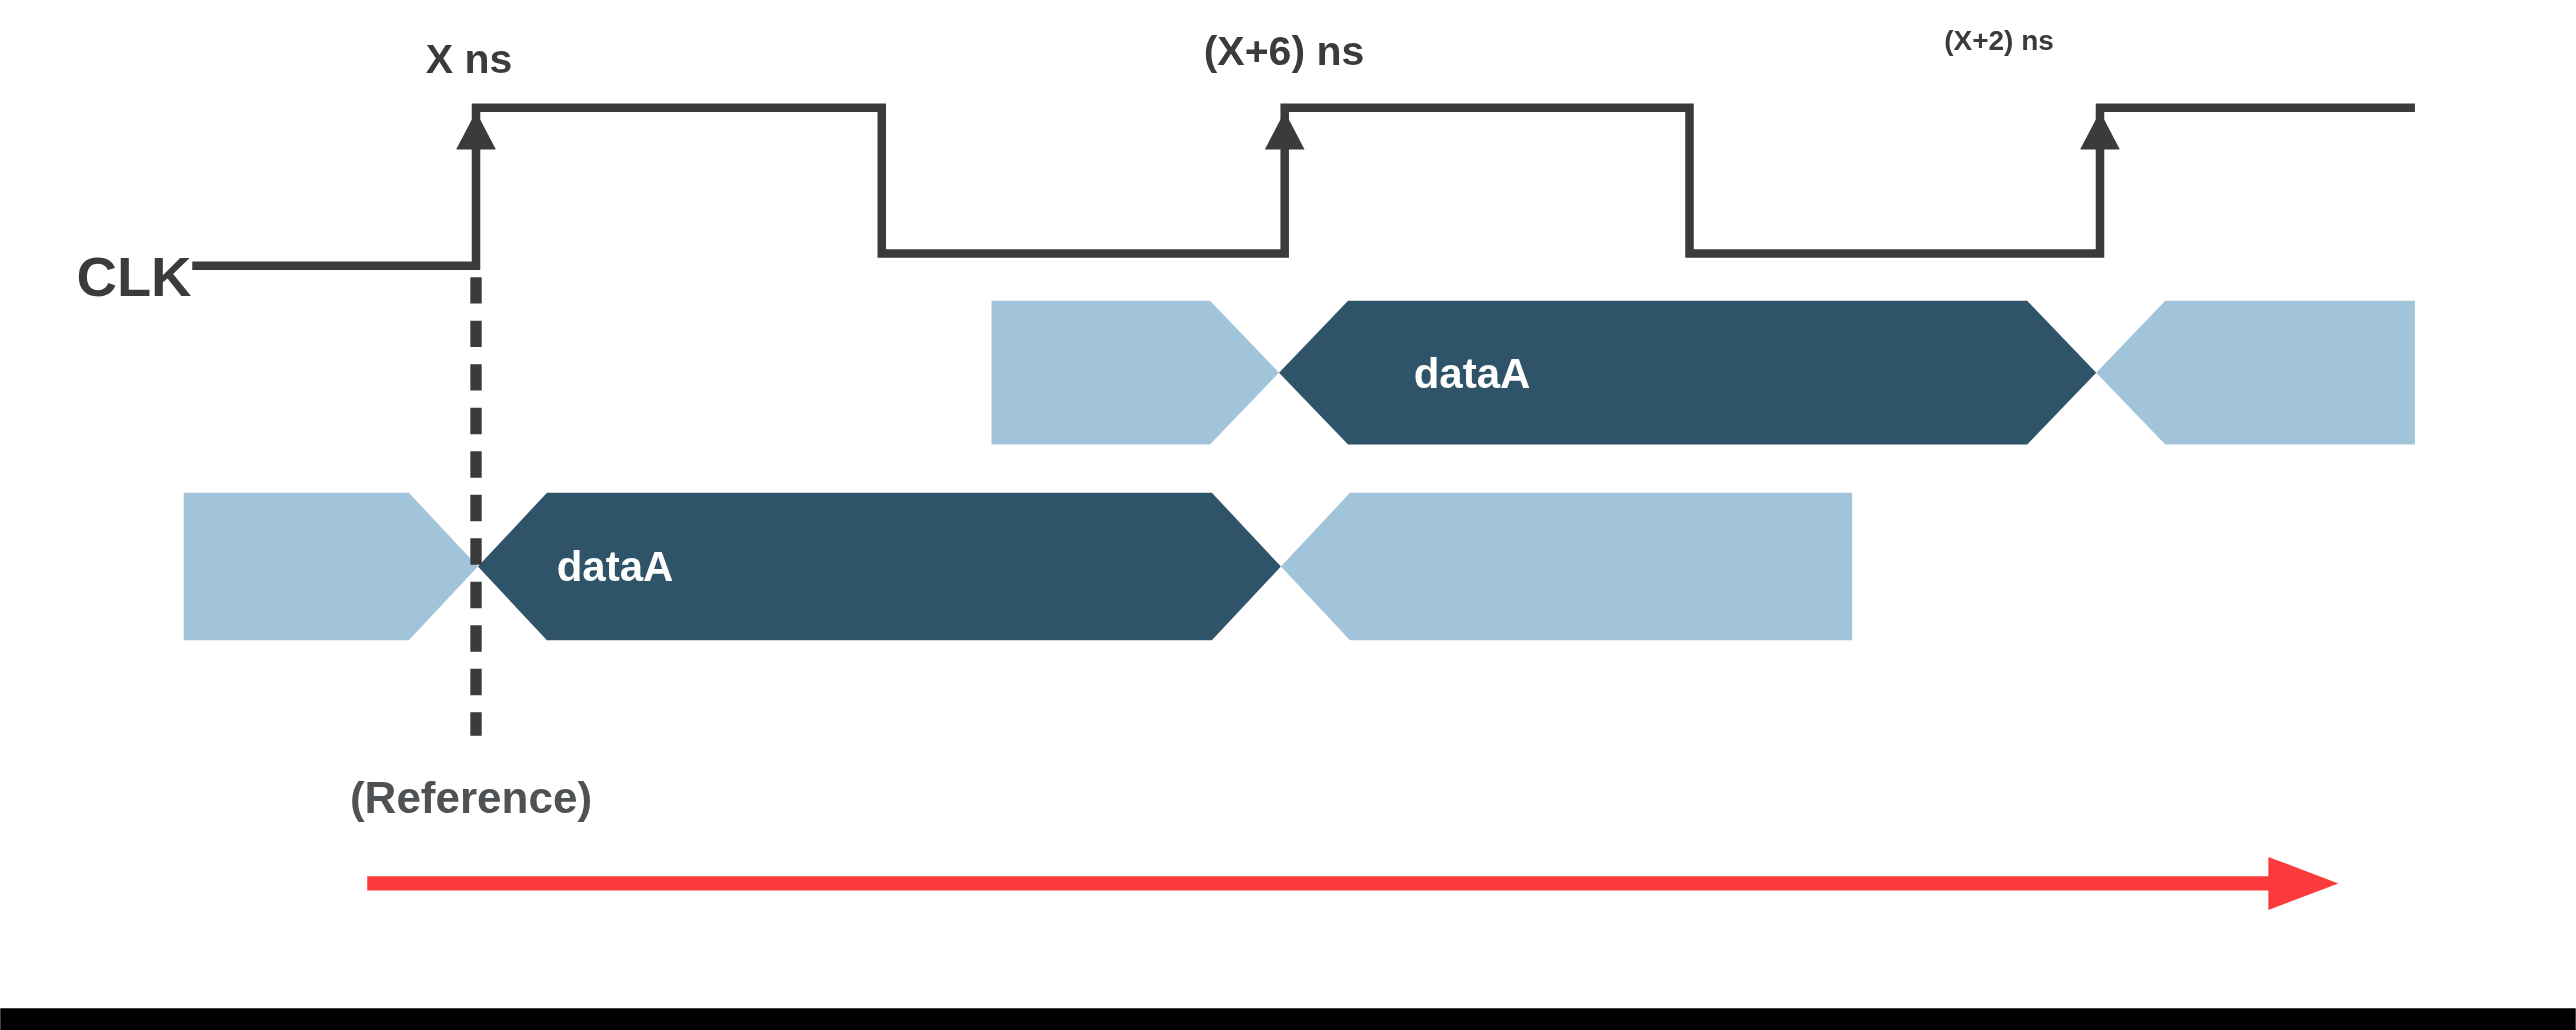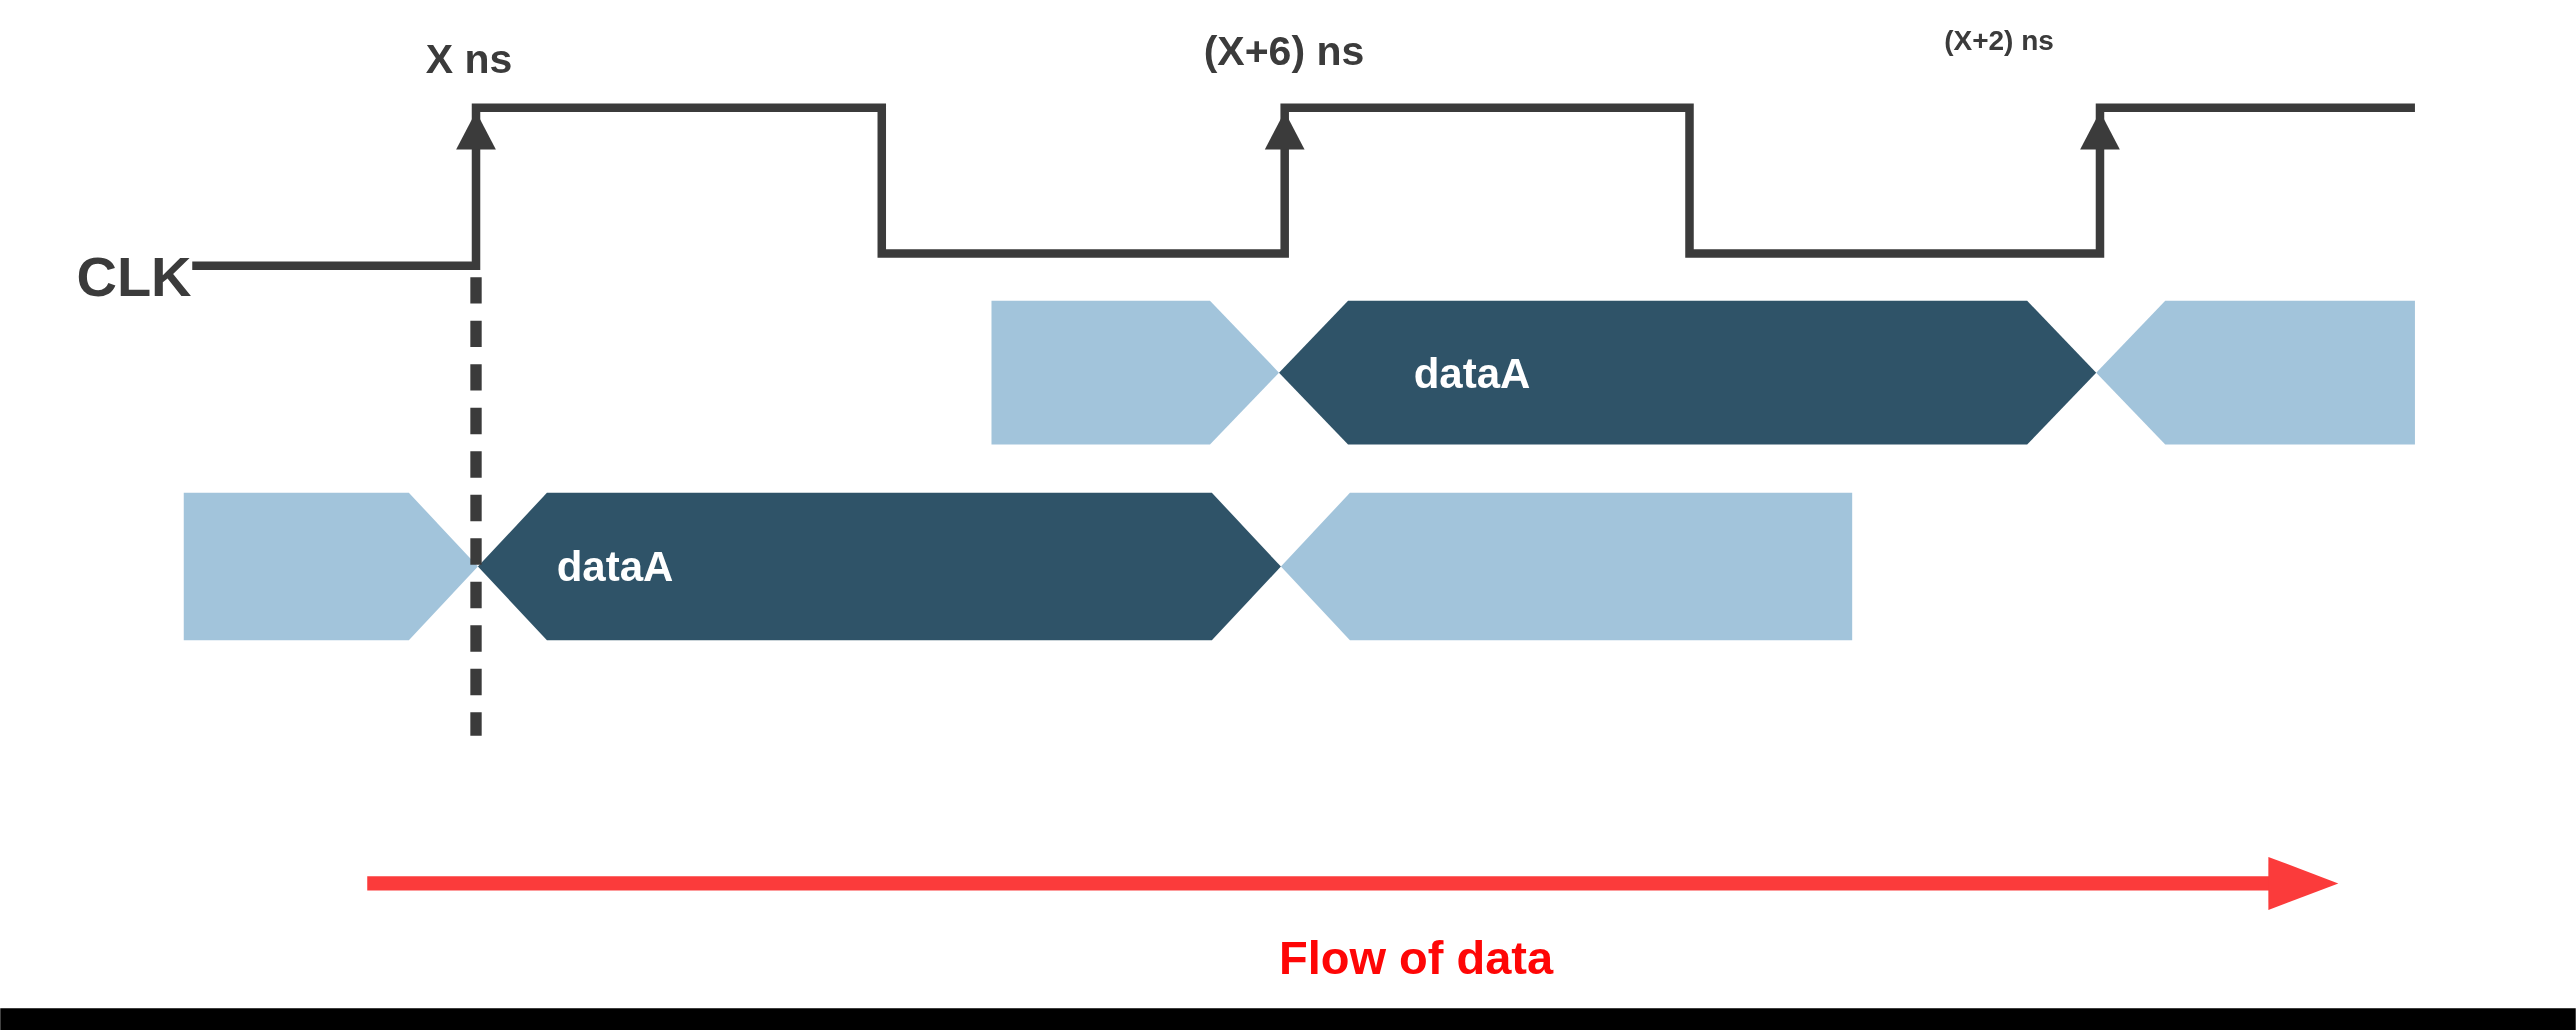--- a/index.html
+++ b/index.html
@@ -61,17 +61,17 @@
 
   <div class="lbl clk-label">CLK</div>
 
   <div class="lbl edge-label-0">X ns</div>
   <div class="lbl edge-label-1">(X+6) ns</div>
   <div class="lbl edge-label-2">(X+2) ns</div>
 
   <div class="lbl dataA-label">dataA</div>
   <div class="lbl dataB-label">dataA</div>
 
+  <div class="lbl reference-label">(Reference)</div>
 
-  <div class="lbl flow-label">Flow of data</div>
 
 </div>
 
 
 </body></html>

